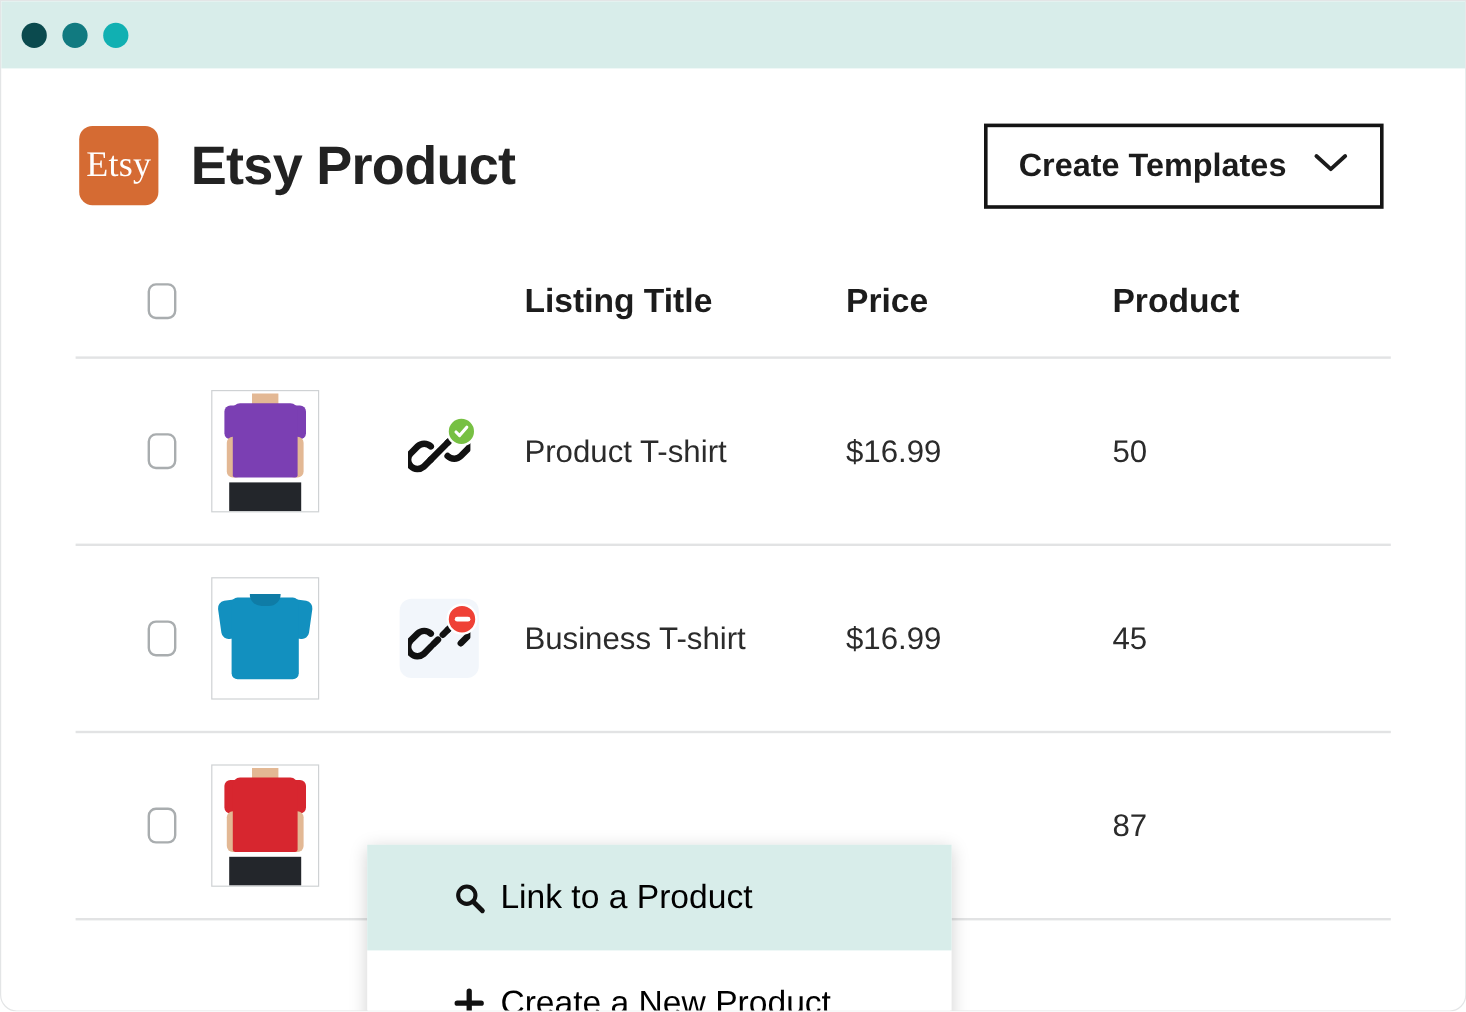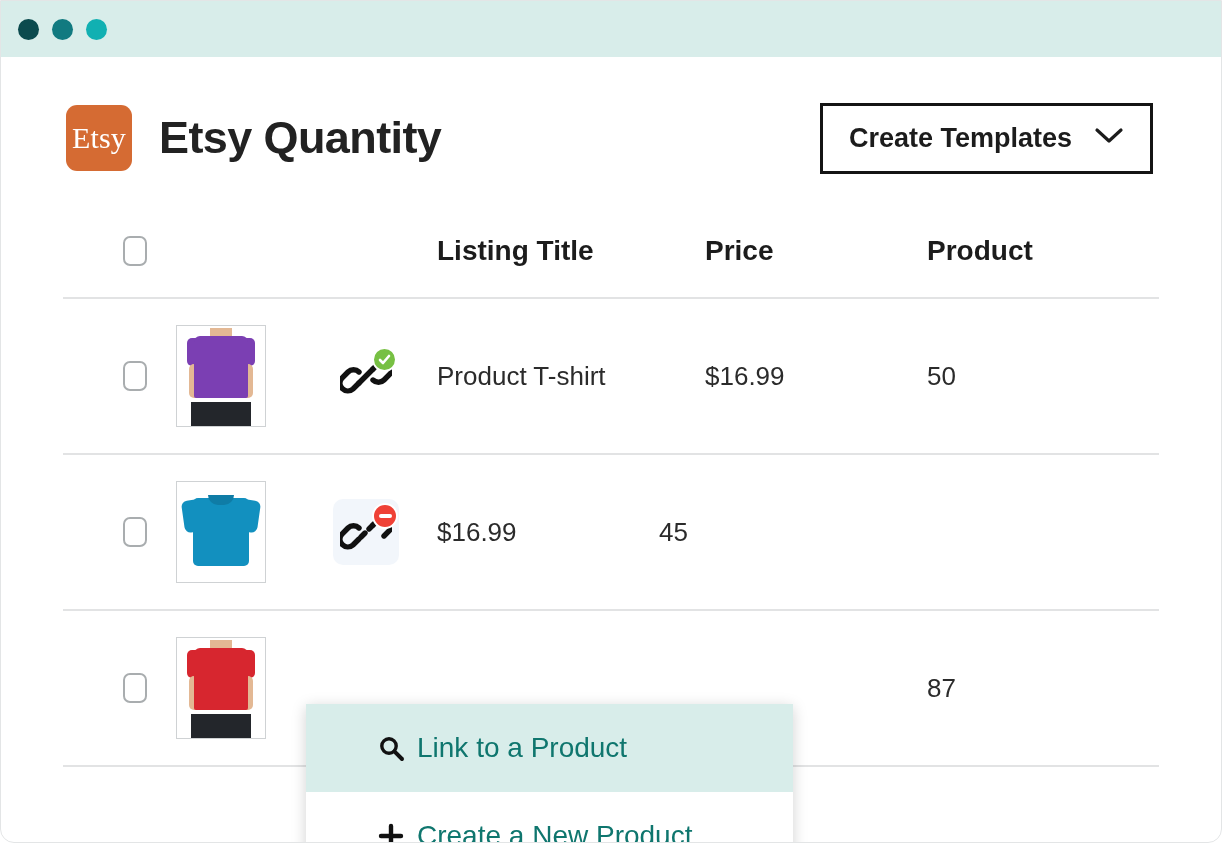--- a/index.html
+++ b/index.html
@@ -198,42 +198,42 @@
     box-shadow: 0 3px 14px rgba(0,0,0,.18);
     z-index: 30;
   }
   .menu-item {
     height: 88px;
     display: flex;
     align-items: center;
     padding-left: 71px;
     gap: 12px;
     font-size: 28px;
-    color: #0f766e;
+    color: #000000;
     cursor: pointer;
   }
   .menu-item.highlight { background: #d8edea; }
   .menu-icon { display: flex; align-items: center; }
 </style>
 </head>
 <body>
 
 <div class="window">
 
   <div class="titlebar">
     <div class="dot dot-1"></div>
     <div class="dot dot-2"></div>
     <div class="dot dot-3"></div>
   </div>
 
   <div class="header">
     <div class="etsy-logo">
       <span>Etsy</span>
     </div>
-    <div class="page-title">Etsy Quantity</div>
+    <div class="page-title">Etsy Product</div>
     <div class="spacer"></div>
     <div class="templates-btn">
       <span class="label">Create Templates</span>
       <span class="chev">
         <svg width="30" height="18" viewBox="0 0 30 18">
           <path d="M3 3 L15 14 L27 3" fill="none" stroke="#1c1c1c" stroke-width="3.2" stroke-linecap="round" stroke-linejoin="round"></path>
         </svg>
       </span>
     </div>
   </div>
@@ -311,20 +311,21 @@
               <path d="M33 19 L39 13 a7.8 7.8 0 0 1 11 11 L44 30"></path>
               <path d="M21 31 L25 27"></path>
               <path d="M29 23 L33 19"></path>
             </g>
           </svg>
           <span style="position:absolute;top:4px;right:1px;width:26px;height:26px;border-radius:50%;background:#ef4136;display:flex;align-items:center;justify-content:center;border:2px solid #ffffff;">
             <span style="display:block;width:13px;height:3.4px;background:#ffffff;border-radius:2px;"></span>
           </span>
         </div>
       </div>
+      <div class="c-title td">Business T-shirt</div>
       <div class="c-price td">$16.99</div>
       <div class="c-qty td">45</div>
     </div>
 
     <div class="divider"></div>
 
     <div class="row">
       <div class="c-check">
         <div class="checkbox"></div>
       </div>

